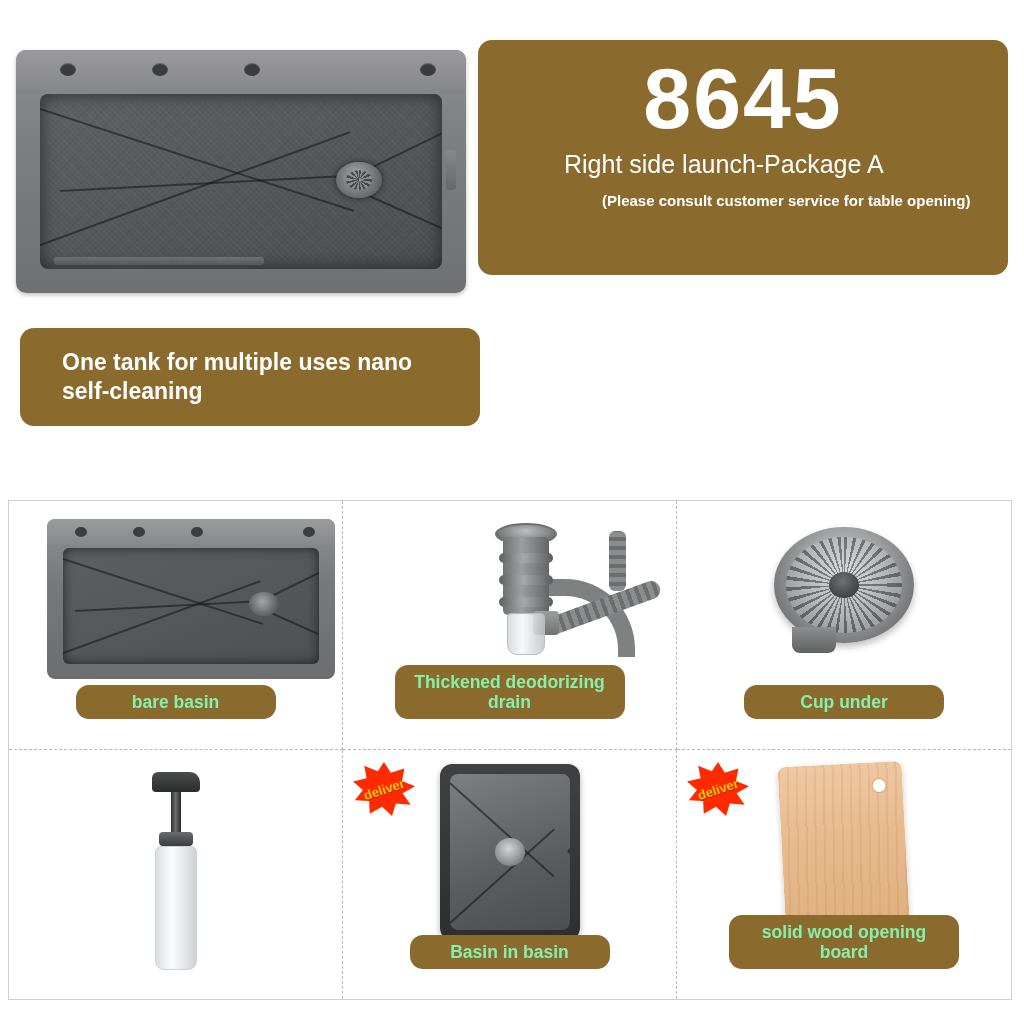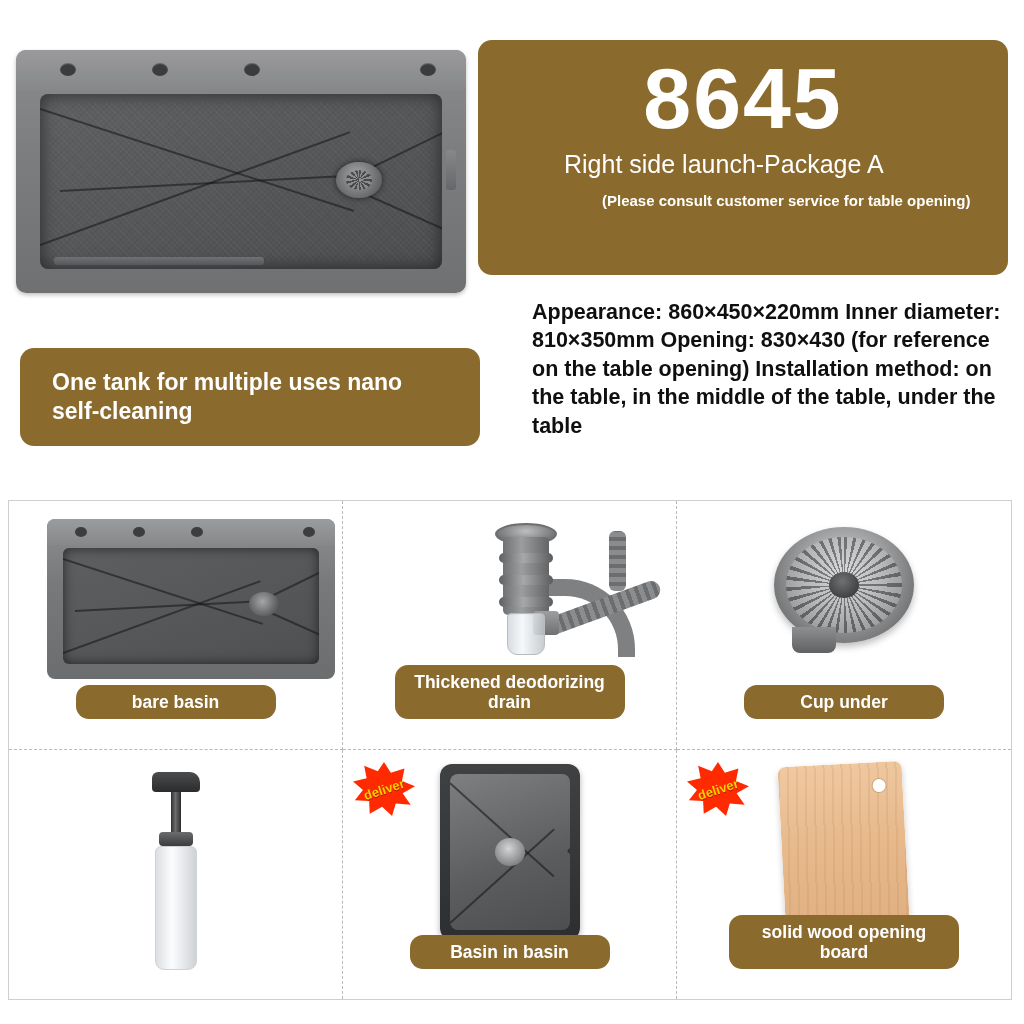--- a/index.html
+++ b/index.html
@@ -147,31 +147,31 @@
     left: 532px; top: 298px;
     width: 486px;
     font-size: 21.5px;
     font-weight: bold;
     line-height: 1.32;
     color: #0f0f0f;
   }
 
   .tagline {
     position: absolute;
-    left: 20px; top: 348px;
+    left: 20px; top: 328px;
     width: 460px;
     min-height: 88px;
     border-radius: 14px;
     background: #8a6a2d;
     color: #fff;
     font-size: 23px;
     font-weight: bold;
     line-height: 1.25;
     box-sizing: border-box;
-    padding: 20px 32px;
+    padding: 20px 42px;
   }
 
   
   .grid-section {
     position: absolute;
     left: 8px; top: 500px;
     width: 1004px;
     height: 500px;
     border: 1px solid #cfcfcf;
     box-sizing: border-box;
@@ -195,21 +195,21 @@
   }
   .cell-label {
     position: absolute;
     left: 50%;
     transform: translateX(-50%);
     bottom: 30px;
     min-width: 200px;
     max-width: 250px;
     text-align: center;
     background: #8a6a2d;
-    color: #ffffff;
+    color: #86efac;
     font-size: 17.5px;
     font-weight: bold;
     line-height: 1.15;
     border-radius: 13px;
     padding: 7px 14px;
     box-sizing: border-box;
   }
   .cell-label.wide { min-width: 230px; }
 
   .burst {
@@ -454,21 +454,20 @@
     <div class="ledge"></div>
     <div class="sideclip"></div>
   </div>
 
   <div class="hero-headline">
     <div class="hero-number">8645</div>
     <div class="hero-sub">Right side launch-Package A</div>
     <div class="hero-note">(Please consult customer service for table opening)</div>
   </div>
 
-  <div class="spec-text">Appearance: 860×450×220mm Inner diameter: 810×350mm Opening: 830×430 (for reference on the table opening) Installation method: on the table, in the middle of the table, under the table</div>
 
   <div class="tagline">One tank for multiple uses nano self-cleaning</div>
 </div>
 
 <div class="grid-section">
 
   <div class="cell">
     <div class="cell-art">
       <div class="mini-sink">
         <div class="deck"></div>

